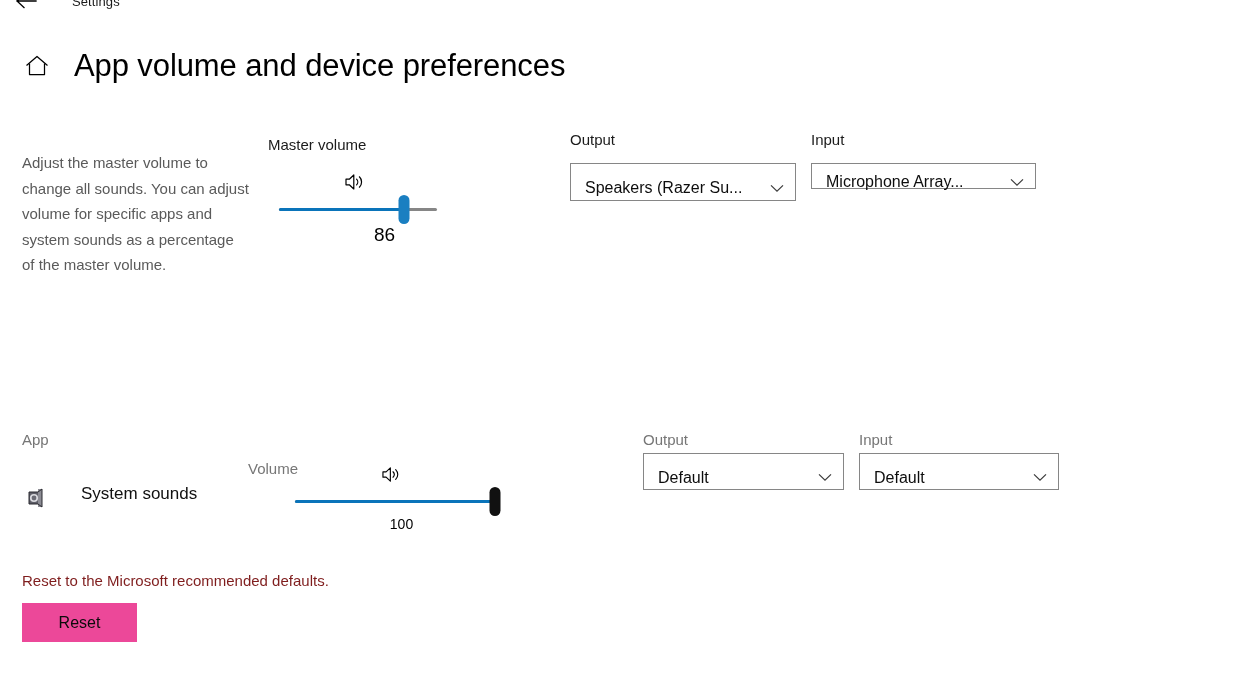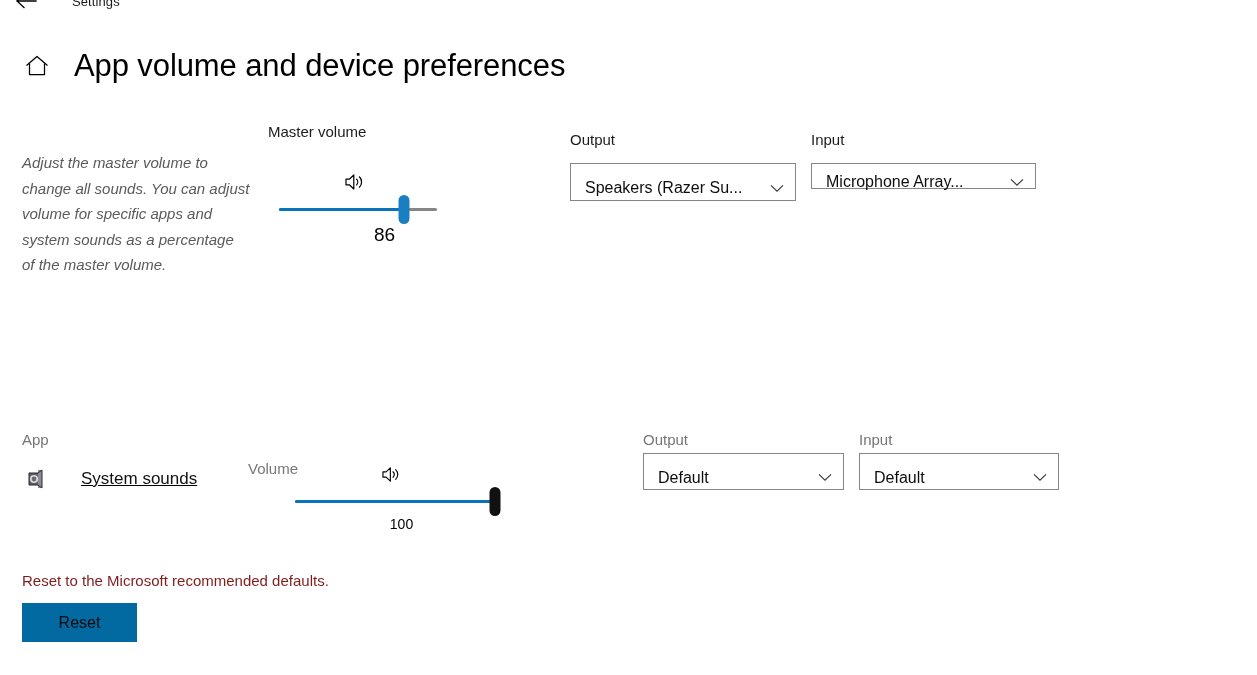--- a/index.html
+++ b/index.html
@@ -60,32 +60,31 @@
   }
 
   
   #master-desc {
     position: absolute;
     left: 22px; top: 150px;
     width: 228px;
     font-size: 15px;
     line-height: 25.5px;
     color: #5a5a5a;
-    font-style: italic;
   }
 
   .col-label {
     position: absolute;
     font-size: 15px;
     color: #1b1b1b;
     white-space: nowrap;
   }
   .col-label.muted { color: #767676; }
 
-  #master-volume-label { left: 268px; top: 123px; }
+  #master-volume-label { left: 268px; top: 136px; }
   #master-output-label { left: 570px; top: 131px; }
   #master-input-label  { left: 811px; top: 131px; }
 
   
   .slider-row {
     position: absolute;
     display: flex;
     align-items: center;
     flex-direction: column;
   }
@@ -175,25 +174,24 @@
   #app-input-combo .combo-text { font-size: 16px; }
 
   
   #app-col-label    { left: 22px;  top: 431px; }
   #volume-col-label { left: 248px; top: 431px; margin-top: 29px; }
   #app-output-label { left: 643px; top: 431px; }
   #app-input-label  { left: 859px; top: 431px; }
 
   #app-row-name {
     position: absolute;
-    left: 22px; top: 465px;
-    display: flex;
-    align-items: center;
+    left: 22px; top: 484px;
+    display: flex;
+    align-items: flex-start;
     cursor: default;
-    text-decoration: underline;
   }
   #sysound-icon {
     width: 30px; height: 28px;
     display: flex; align-items: center; justify-content: center;
     flex: none;
   }
   #app-row-title {
     margin-left: 29px;
     font-size: 17px;
     color: #111;
@@ -205,21 +203,21 @@
     position: absolute;
     left: 22px; top: 572px;
     font-size: 15px;
     color: #7f1d1d;
     white-space: nowrap;
   }
   #reset-button {
     position: absolute;
     left: 22px; top: 603px;
     width: 115px; height: 39px;
-    background: #0369a1;
+    background: #ec4899;
     border: none;
     font-family: "Liberation Sans", sans-serif;
     font-size: 16px;
     color: #0b0b0b;
     cursor: pointer;
     padding: 0;
   }
 </style>
 </head>
 <body>

